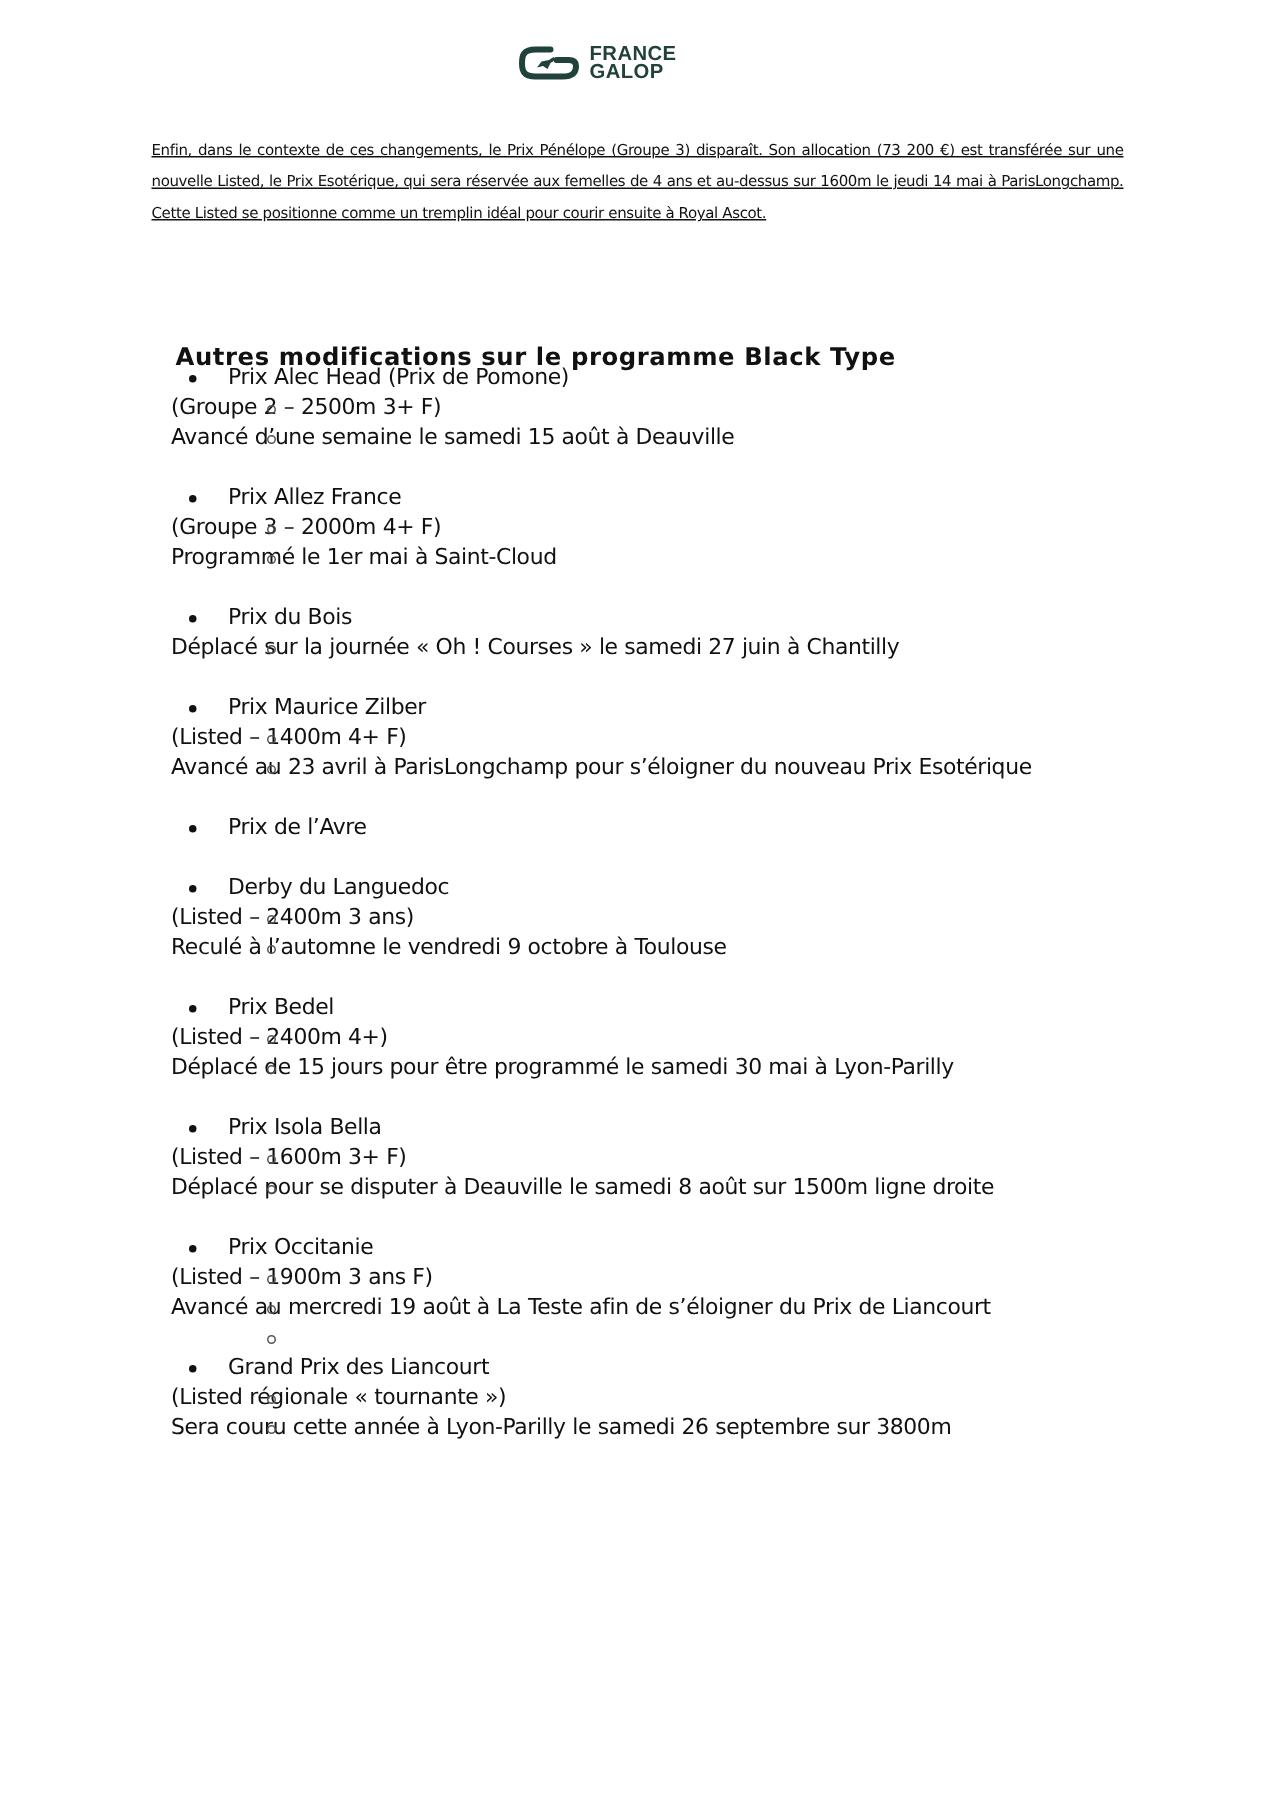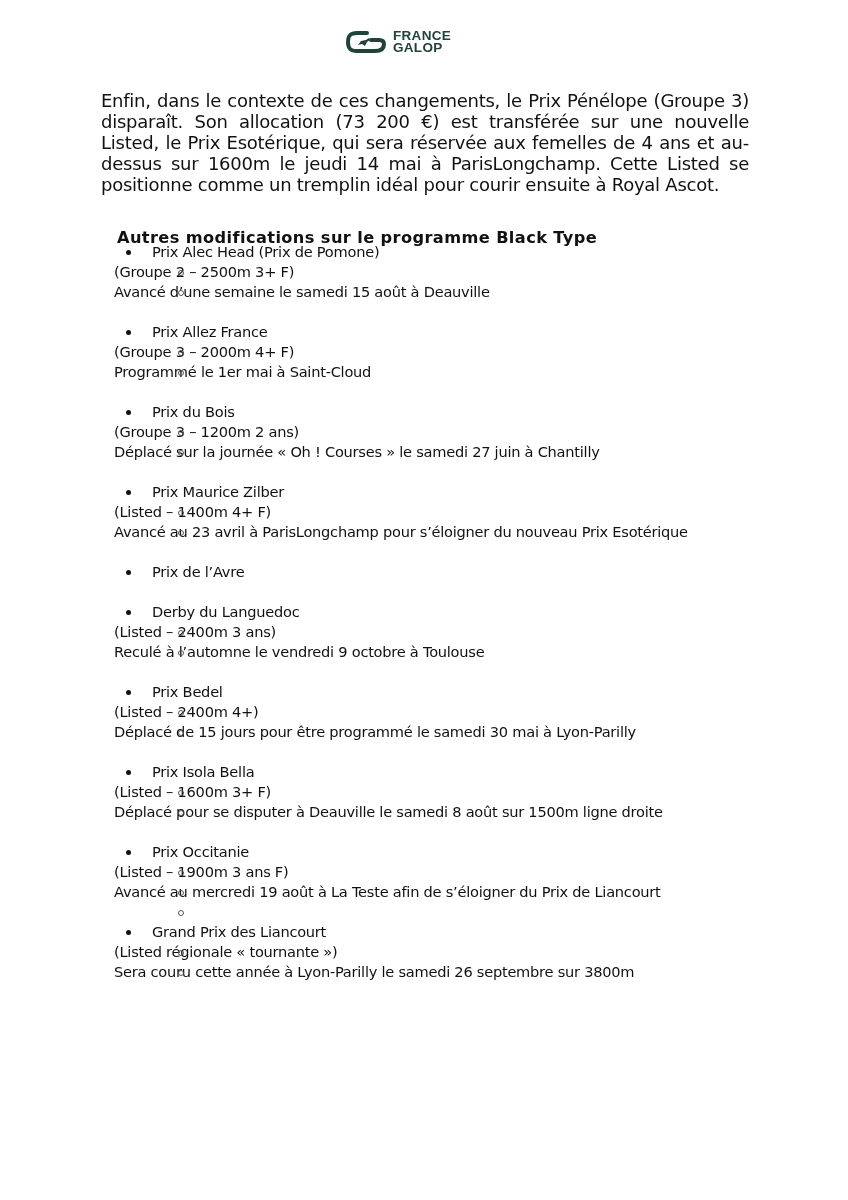--- a/index.html
+++ b/index.html
@@ -12,22 +12,23 @@
     display: flex; gap: 6px;
   }
   .logo svg { display: block; }
   .logo-text {
     font-family: "Liberation Sans", sans-serif; font-weight: 700;
     color: #21423a; font-size: 13.5px; line-height: 12px; letter-spacing: 0.3px;
   }
   .logo-text div { display: block; }
   .intro {
     position: absolute; left: 101px; top: 90px; width: 648px;
-    font-size: 18px; line-height: 21px; text-align: justify; margin: 0;
+    font-size: 10px; line-height: 21px; text-align: justify; margin: 0;
     letter-spacing: -0.25px;
+    text-decoration: underline;
   }
   .heading {
     position: absolute; left: 101px; top: 211px; margin: 16px;
     font-family: "DejaVu Sans", sans-serif; font-weight: 700;
     font-size: 16.2px; letter-spacing: 0.4px; line-height: 22px; color: #111;
   }
   .list {
     position: absolute; left: 0; top: 242px; width: 832px;
     list-style: none; margin: 0; padding: 0;
   }
@@ -74,21 +75,20 @@
   <li class="item gap-item">
     <div class="item-row"><span class="bullet"></span><span>Prix Allez France</span></div>
     <ul class="sub">
       <li><span class="circle"></span><span>(Groupe 3 – 2000m 4+ F)</span></li>
       <li><span class="circle"></span><span>Programmé le 1er mai à Saint-Cloud</span></li>
     </ul>
   </li>
   <li class="item gap-item">
     <div class="item-row"><span class="bullet"></span><span>Prix du Bois</span></div>
     <ul class="sub">
-      <li><span class="circle"></span><span>(Groupe 3 – 1200m 2 ans)</span></li>
       <li><span class="circle"></span><span>Déplacé sur la journée « Oh ! Courses » le samedi 27 juin à Chantilly</span></li>
     </ul>
   </li>
   <li class="item gap-item">
     <div class="item-row"><span class="bullet"></span><span>Prix Maurice Zilber</span></div>
     <ul class="sub">
       <li><span class="circle"></span><span>(Listed – 1400m 4+ F)</span></li>
       <li><span class="circle"></span><span>Avancé au 23 avril à ParisLongchamp pour s’éloigner du nouveau Prix Esotérique</span></li>
     </ul>
   </li>

